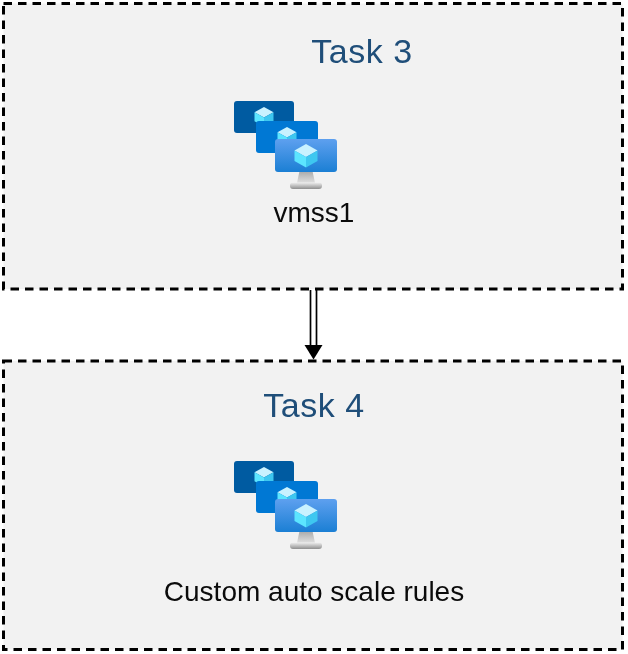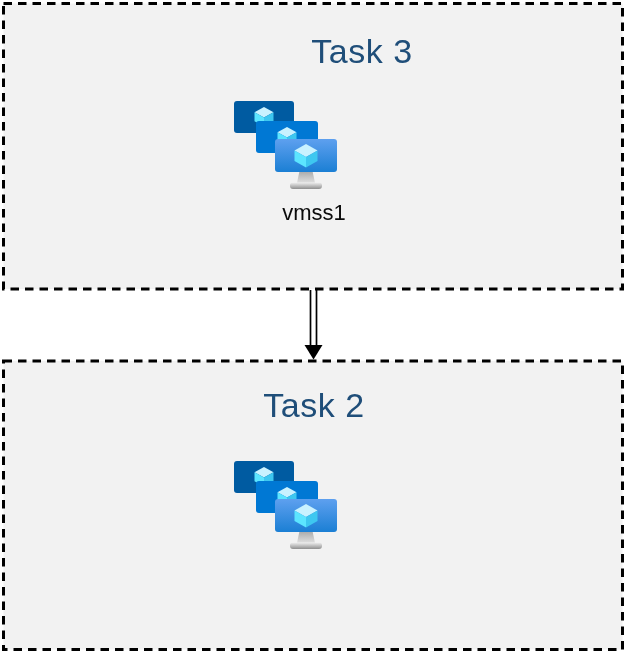--- a/index.html
+++ b/index.html
@@ -26,21 +26,21 @@
     text-align: center;
     font-size: 34px;
     letter-spacing: 0.5px;
     color: #1f4e79;
     font-weight: 400;
   }
   .node-label {
     position: absolute;
     width: 628px;
     text-align: center;
-    font-size: 22px;
+    font-size: 28px;
     line-height: 35px;
     color: #0b0b0b;
     font-weight: 400;
   }
   .vmss-icon {
     position: absolute;
     width: 104px;
     height: 89px;
   }
   .icon-task3 { left: 234px; top: 100px; }
@@ -118,20 +118,23 @@
   <div class="node-label label-task3">
     <div>vmss1</div>
   </div>
 
   <svg class="connector" viewBox="0 0 24 70">
     <line x1="8.5" y1="0" x2="8.5" y2="57" stroke="#000000" stroke-width="1.7"></line>
     <line x1="14.5" y1="0" x2="14.5" y2="57" stroke="#000000" stroke-width="1.7"></line>
     <polygon points="2.5,55 20.5,55 11.5,69.5" fill="#000000"></polygon>
   </svg>
 
-  <div class="node-title title-task4">Task 2</div>
+  <div class="node-title title-task4">Task 4</div>
 
   <svg class="vmss-icon icon-task4" viewBox="0 0 104 89">
     <use href="#vmss-sym"></use>
   </svg>
 
+  <div class="node-label label-task4">
+    <div>Custom auto scale rules</div>
+  </div>
 
 </div>
 
 </body></html>

